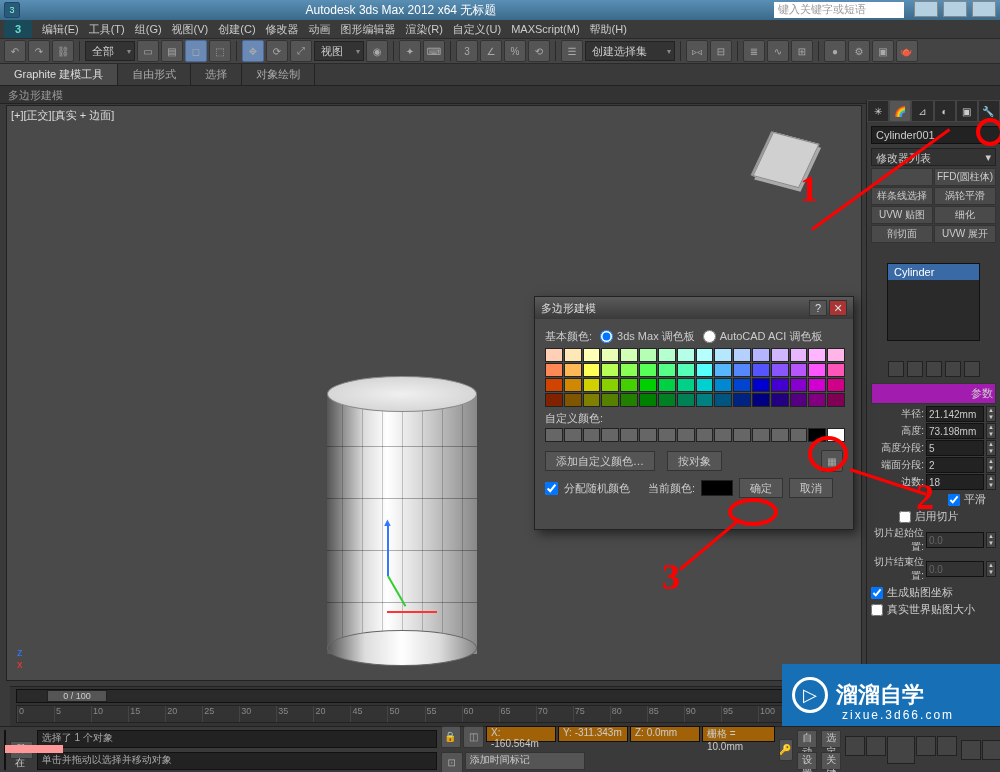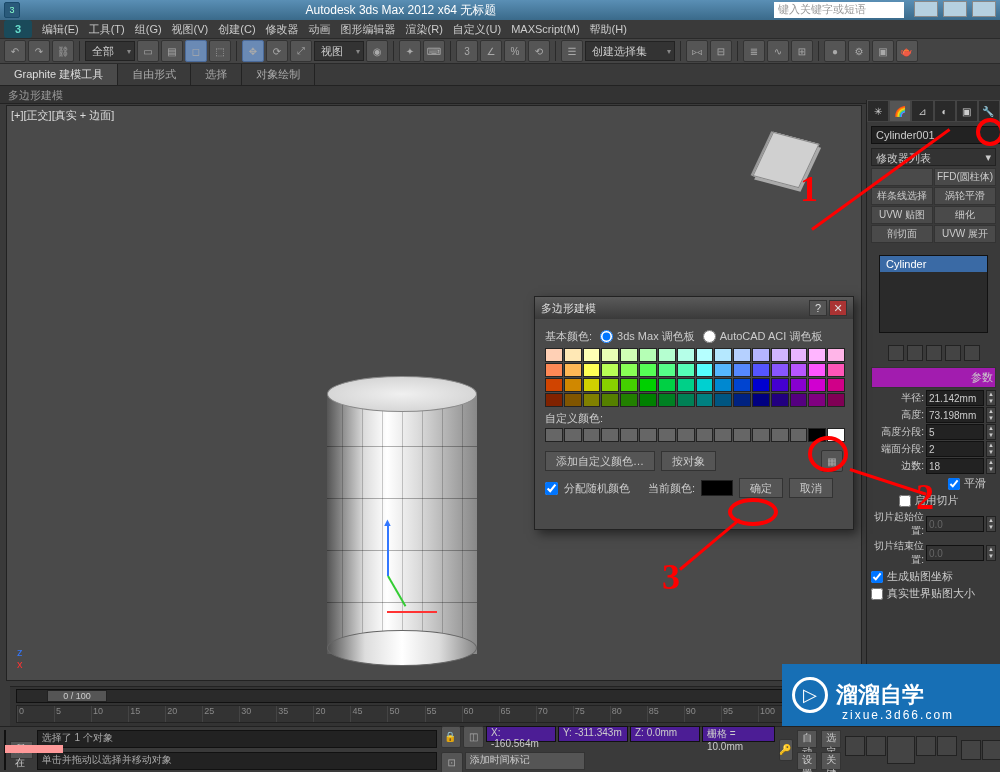--- a/index.html
+++ b/index.html
@@ -54,21 +54,21 @@
 .cmd { position:absolute; right:0; top:100px; width:134px; height:580px; background:#3a3a3a; border-left:1px solid #222;}
 .cmd-tabs { display:flex; height:22px; background:#2a2a2a; }
 .cmd-tabs .ct { flex:1; border:1px solid #444; display:flex; align-items:center; justify-content:center; font-size:10px;}
 .cmd-tabs .ct.a { background:#555;}
 .namebox { display:flex; margin:4px; gap:4px;}
 .namebox input { flex:1; height:18px; background:#222; border:1px solid #111; color:#ccc; padding:0 4px; font-size:11px;}
 .moddrop { margin:2px 4px; height:18px; background:#333; border:1px solid #222; padding:2px 4px; position:relative;}
 .moddrop::after{content:"▾";position:absolute;right:4px;}
 .modgrid { display:grid; grid-template-columns:1fr 1fr; gap:1px; margin:2px 4px;}
 .modbtn { height:18px; background:#4a4a4a; border:1px solid #333; text-align:center; font-size:10px; line-height:16px;}
-.modstack { margin:12px; height:78px; background:#2a2a2a; border:1px solid #111;}
+.modstack { margin:20px; height:78px; background:#2a2a2a; border:1px solid #111;}
 .modstack .mitem { background:#3a6aa5; color:#fff; padding:2px 6px;}
 .stackicons { display:flex; gap:3px; margin:4px; justify-content:center;}
 .stackicons .si{ width:16px; height:16px; background:#444; border:1px solid #222;}
 .rollout-h { background:#a21caf; border:1px solid #333; margin:6px 4px 2px; padding:2px; text-align:right;}
 .param-row { display:flex; align-items:center; margin:1px 4px; gap:2px;}
 .param-row label { flex:1; text-align:right; font-size:10px; color:#ccc;}
 .spin { width:58px; height:16px; background:#222; border:1px solid #111; color:#ccc; padding:0 2px; font-size:10px;}
 .spn-b { width:10px; height:16px; background:#444; border:1px solid #222; display:flex; flex-direction:column;}
 .spn-b span{flex:1;font-size:6px;line-height:7px;text-align:center;}
 .chk-row { display:flex; align-items:center; margin:2px 4px; gap:4px;}
@@ -98,21 +98,21 @@
 .timeslider .sl{position:absolute;left:30px;width:60px;height:12px;background:#555;border:1px solid #222;text-align:center;font-size:9px;}
 .tickbar{height:18px;border:1px solid #222;margin:0 6px;display:flex;}
 .tickbar span{flex:1;border-left:1px solid #444;font-size:9px;padding-left:1px;color:#888;}
 
 .status { position:absolute; left:0; bottom:0; width:1000px; height:46px; background:#3a3a3a; border-top:1px solid #222; display:flex; align-items:center; gap:4px; padding:2px 4px;}
 .mini{width:60px;height:40px;background:#222;border:1px solid #111;position:relative;}
 .mini .mf{position:absolute;background:#f99;left:0;top:14px;width:58px;height:8px;}
 .pgroup{display:flex;flex-direction:column;gap:4px;}
 .prompt{width:400px;height:18px;background:#222;border:1px solid #111;padding:0 4px;font-size:10px;color:#aaa;}
 .coord{display:flex;gap:2px;}
-.coord .cf{height:16px;background:#4c1d95;border:1px solid #111;padding:0 4px;font-size:10px;min-width:70px;}
+.coord .cf{height:16px;background:#a16207;border:1px solid #111;padding:0 4px;font-size:10px;min-width:70px;}
 .pbk{display:flex;gap:1px;}
 .pbk .pb{width:20px;height:20px;background:#444;border:1px solid #222;}
 .pbk .pb.big{width:28px;height:28px;}
 .dropbtn{height:18px;background:#555;border:1px solid #333;padding:0 4px;font-size:10px;}
 
 
 .anno { position:absolute; pointer-events:none; }
 .circ { border:4px solid #f00; border-radius:50%; position:absolute;}
 .aline { position:absolute; background:#f00; height:3px; transform-origin:left center;}
 .atxt { position:absolute; color:#f00; font-size:36px; font-weight:bold; font-family:cursive;}
@@ -439,21 +439,21 @@
         <div class="sw"></div>
         <div class="sw"></div>
         <div class="sw"></div>
         <div class="sw"></div>
         <div class="sw"></div>
         <div class="sw"></div>
         <div class="sw"></div>
       <div class="sw b"></div>
         <div class="sw w"></div>
     </div>
-    <div class="dlg-row" style="margin-top:8px;gap:6px">
+    <div class="dlg-row" style="margin-top:8px;gap:12px">
       <div class="dlg-btn">添加自定义颜色…</div>
       <div class="dlg-btn">按对象</div>
       <div style="flex:1"></div>
       <div class="tb">▦</div>
     </div>
     <div class="dlg-row" style="margin-top:6px;gap:6px">
       <input type="checkbox" checked="" style="">
         <span>分配随机颜色</span>
       <span style="margin-left:12px">当前颜色:</span>
       <span class="cur-c"></span>

